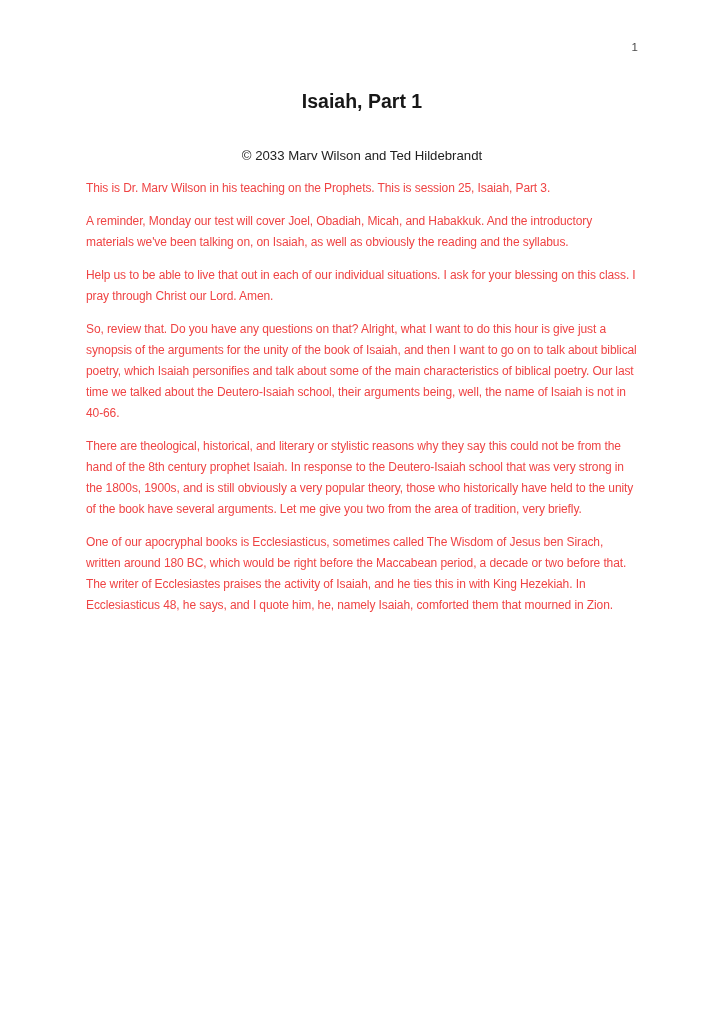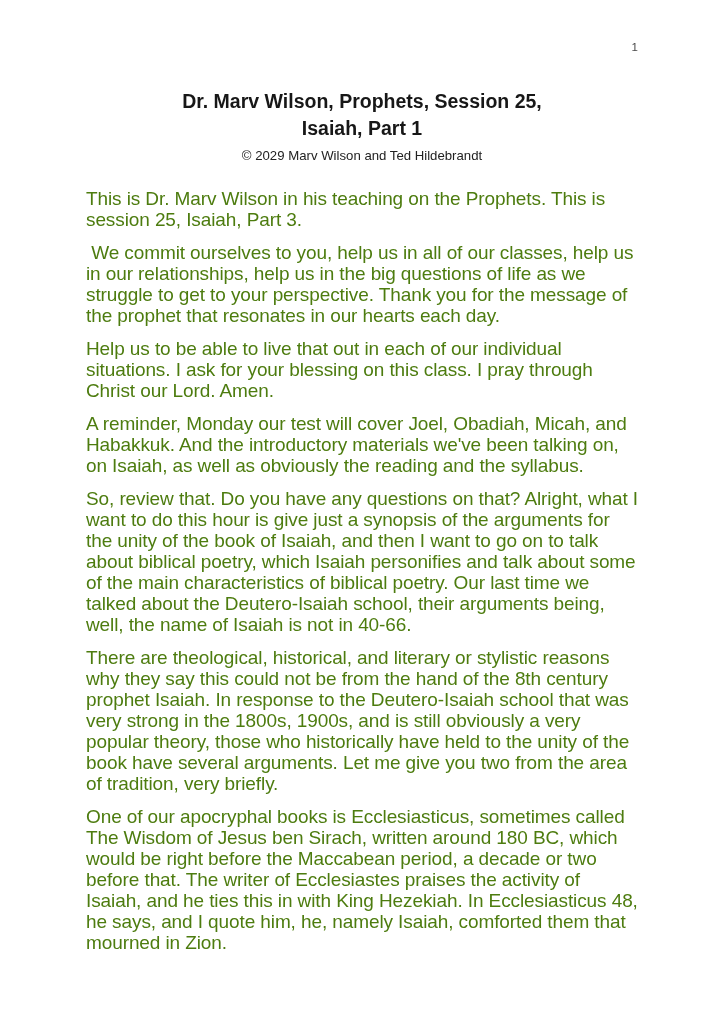--- a/index.html
+++ b/index.html
@@ -44,49 +44,47 @@
     top: 147px;
     left: 0;
     right: 0;
     text-align: center;
     font-size: 13.2px;
     line-height: 17px;
     color: #222222;
   }
   .body-text {
     position: absolute;
-    top: 188px;
+    top: 178px;
     left: 86px;
     width: 554px;
-    font-size: 19px;
+    font-size: 12px;
     line-height: 21px;
     letter-spacing: -0.1px;
-    color: #4d7c0f;
+    color: #ef4444;
   }
   .body-text p {
     margin: 0 0 12px 0;
     white-space: pre-wrap;
     text-align: left;
   }
 </style>
 </head>
 <body>
 
 <div class="page">
   <div class="page-number">1</div>
 
   <h1 class="doc-title">
-    <span class="title-line">Dr. Marv Wilson, Prophets, Session 25,</span>
     <span class="title-line">Isaiah, Part 1</span>
   </h1>
 
-  <div class="copyright">© 2029 Marv Wilson and Ted Hildebrandt</div>
+  <div class="copyright">© 2033 Marv Wilson and Ted Hildebrandt</div>
 
   <div class="body-text">
       <p>This is Dr. Marv Wilson in his teaching on the Prophets. This is session 25, Isaiah, Part 3.</p>
-      <p> We commit ourselves to you, help us in all of our classes, help us in our relationships, help us in the big questions of life as we struggle to get to your perspective. Thank you for the message of the prophet that resonates in our hearts each day.</p>
+      <p>A reminder, Monday our test will cover Joel, Obadiah, Micah, and Habakkuk. And the introductory materials we've been talking on, on Isaiah, as well as obviously the reading and the syllabus.</p>
       <p>Help us to be able to live that out in each of our individual situations. I ask for your blessing on this class. I pray through Christ our Lord. Amen.</p>
-      <p>A reminder, Monday our test will cover Joel, Obadiah, Micah, and Habakkuk. And the introductory materials we've been talking on, on Isaiah, as well as obviously the reading and the syllabus.</p>
       <p>So, review that. Do you have any questions on that? Alright, what I want to do this hour is give just a synopsis of the arguments for the unity of the book of Isaiah, and then I want to go on to talk about biblical poetry, which Isaiah personifies and talk about some of the main characteristics of biblical poetry. Our last time we talked about the Deutero-Isaiah school, their arguments being, well, the name of Isaiah is not in 40-66.</p>
       <p>There are theological, historical, and literary or stylistic reasons why they say this could not be from the hand of the 8th century prophet Isaiah. In response to the Deutero-Isaiah school that was very strong in the 1800s, 1900s, and is still obviously a very popular theory, those who historically have held to the unity of the book have several arguments. Let me give you two from the area of tradition, very briefly.</p>
       <p>One of our apocryphal books is Ecclesiasticus, sometimes called The Wisdom of Jesus ben Sirach, written around 180 BC, which would be right before the Maccabean period, a decade or two before that. The writer of Ecclesiastes praises the activity of Isaiah, and he ties this in with King Hezekiah. In Ecclesiasticus 48, he says, and I quote him, he, namely Isaiah, comforted them that mourned in Zion.</p>
     </div>
 </div>
 
 </body></html>

